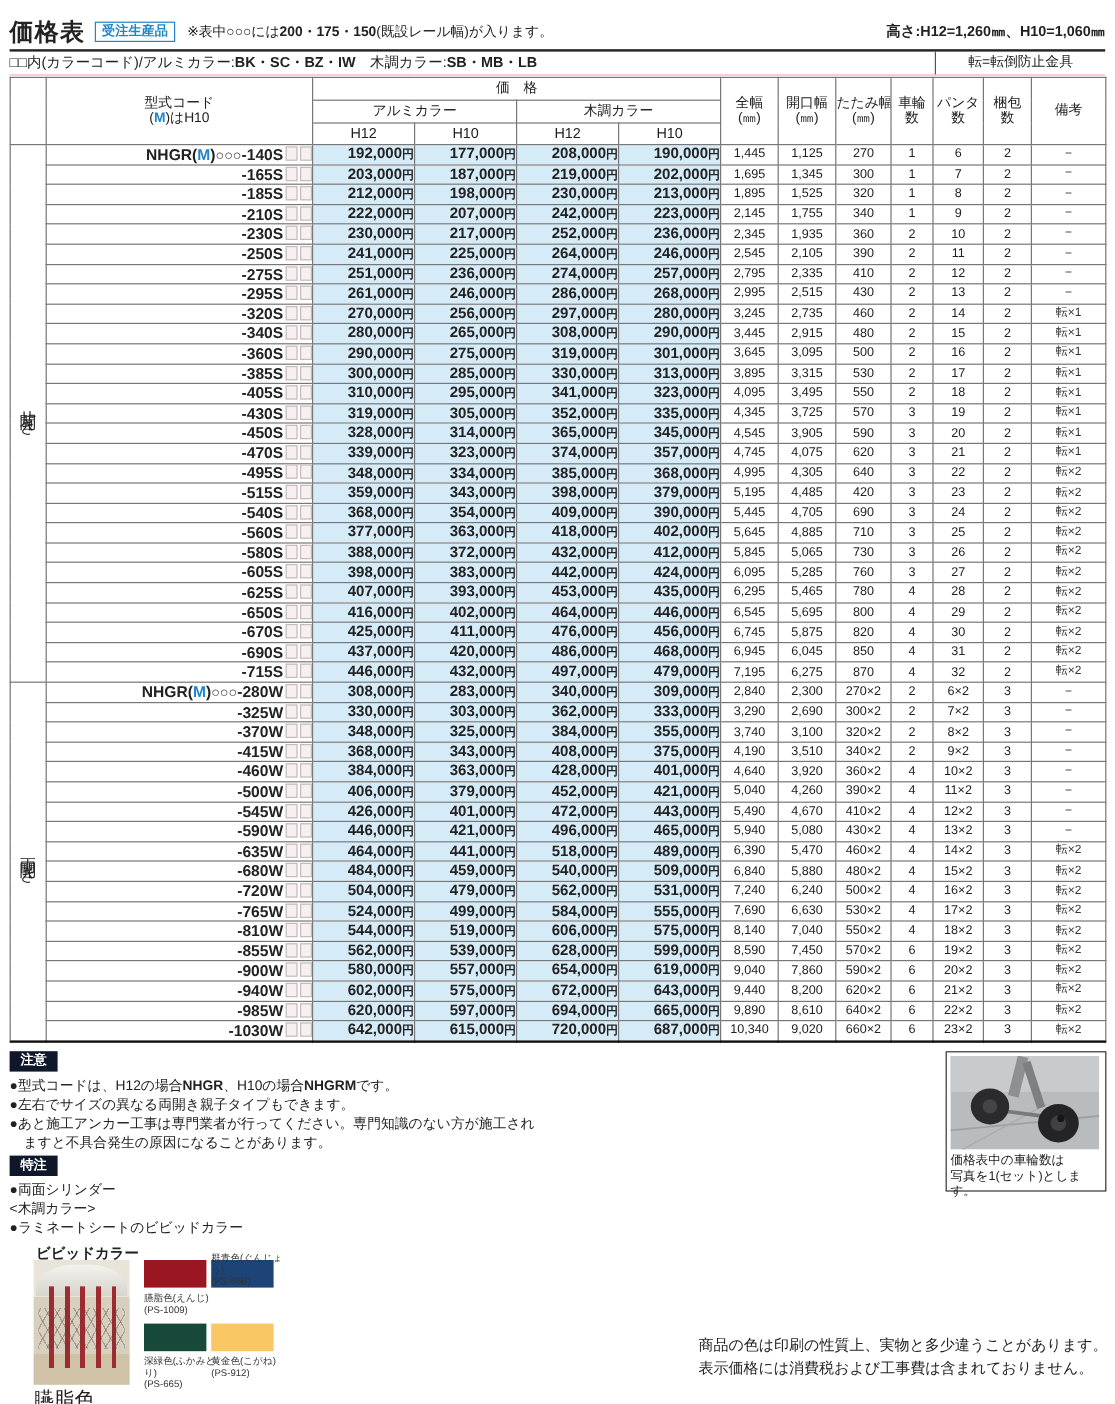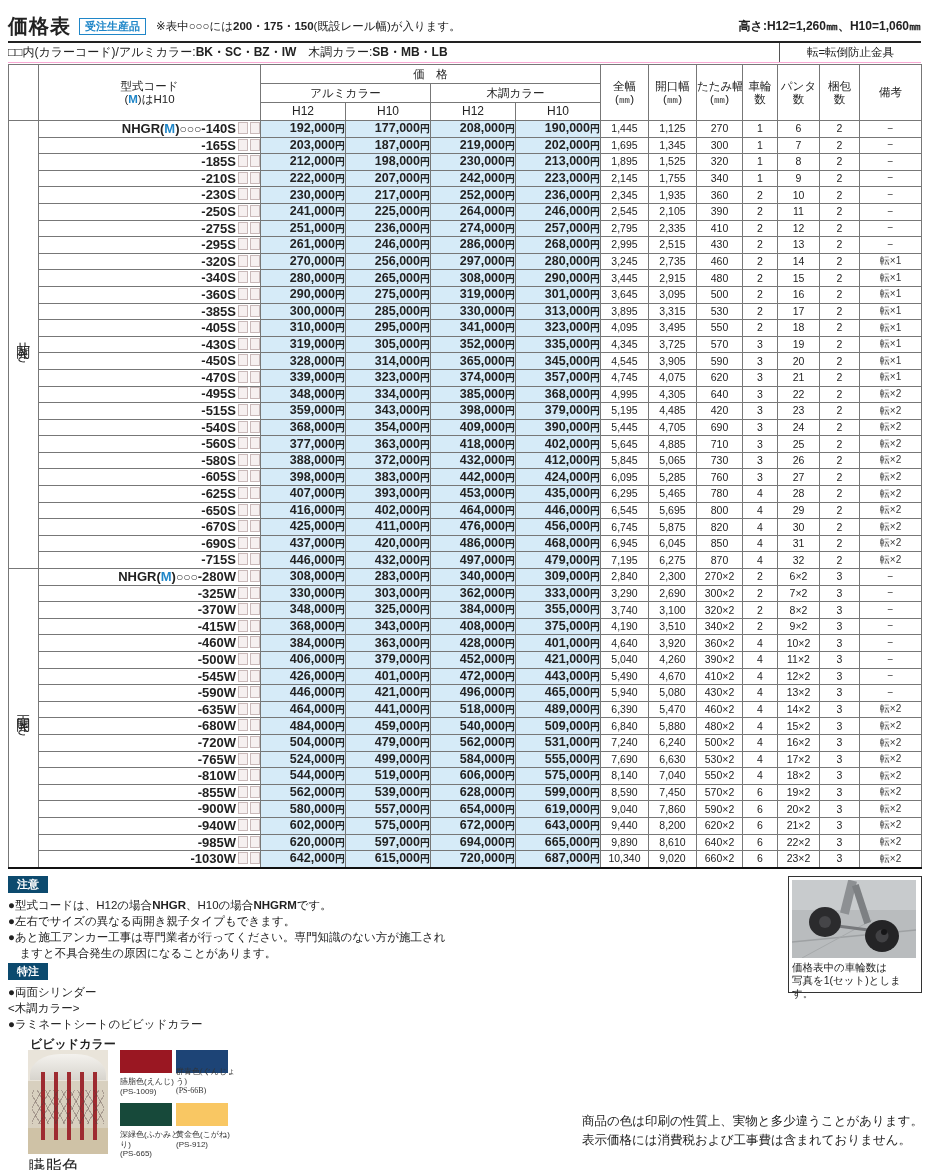--- a/index.html
+++ b/index.html
@@ -33,21 +33,21 @@
   td.cat.s0{border-top:2px solid #111;}
   #price-table td{height:15.6px;}
   td.model{text-align:right;padding-right:5px;font-size:13px;font-weight:bold;}
   .circles{font-weight:normal;font-size:12px;letter-spacing:0;color:#333;}
   .sq{display:inline-block;width:8px;height:10px;border:1px solid #c9b9b9;background:#f6f0f0;margin-left:2px;vertical-align:-1px;}
   td.price{text-align:right;padding-right:4px;font-size:12.5px;font-weight:bold;background:#d6ebf8;}
   td.price .yen{font-size:10px;font-weight:bold;}
   td.spec{text-align:center;font-size:10.5px;}
   td.remark{text-align:center;font-size:10px;color:#333;}
   
-  .black-label{position:absolute;left:8px;background:#0c4a6e;color:#fff;font-size:11px;font-weight:bold;
+  .black-label{position:absolute;left:8px;background:#0f172a;color:#fff;font-size:11px;font-weight:bold;
                padding:2px 9px;line-height:13px;}
   #notice-label{top:876px;}
   #notice-lines{position:absolute;top:897px;left:8px;font-size:11.5px;line-height:16px;}
   #tokuchu-label{top:963px;}
   #tokuchu-lines{position:absolute;top:984px;left:8px;font-size:11.5px;line-height:16px;}
   #vivid-heading{position:absolute;top:1036px;left:30px;font-size:12px;font-weight:bold;}
   
   #gate-photo{position:absolute;top:1050px;left:28px;width:80px;height:104px;
               background:linear-gradient(180deg,#e9e4da 0 30%,#d8d0bf 30% 75%,#cfc2a6 75% 100%);overflow:hidden;}
   #gate-photo .canopy{position:absolute;top:4px;left:2px;right:2px;height:26px;background:linear-gradient(180deg,#f4f2ee,#d7d4cd);
@@ -807,21 +807,21 @@
     <div class="lattice"></div>
   </div>
   <div id="gate-caption">臙脂色</div>
 
   <div class="swatch" style="top: 1050px; left: 120px; background: rgb(154, 23, 34);"></div>
   <div class="swatch-label" style="top:1077px;left:120px;">
     <div>臙脂色(えんじ)</div>
       <div>(PS-1009)</div>
   </div>
   <div class="swatch" style="top: 1050px; left: 176px; background: rgb(29, 68, 118);"></div>
-  <div class="swatch-label" style="top:1067px;left:176px;font-family:Liberation Serif, serif;">
+  <div class="swatch-label" style="top:1044px;left:176px;">
     <div>群青色(ぐんじょう)</div>
       <div>(PS-66B)</div>
   </div>
   <div class="swatch" style="top: 1103px; left: 120px; background: rgb(23, 73, 58);"></div>
   <div class="swatch-label" style="top:1130px;left:120px;">
     <div>深緑色(ふかみどり)</div>
       <div>(PS-665)</div>
   </div>
   <div class="swatch" style="top: 1103px; left: 176px; background: rgb(249, 199, 99);"></div>
   <div class="swatch-label" style="top:1130px;left:176px;">

